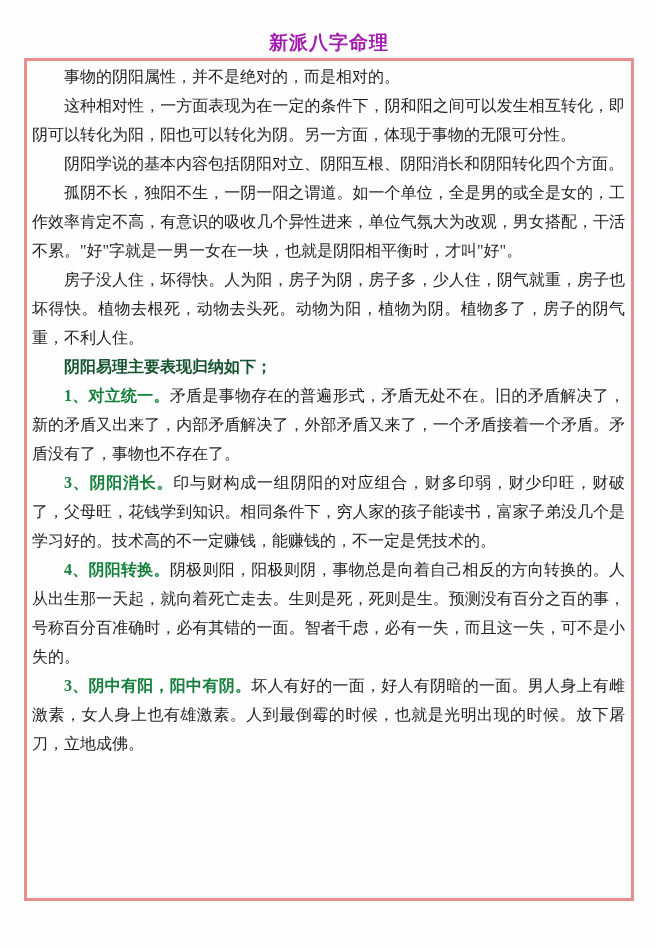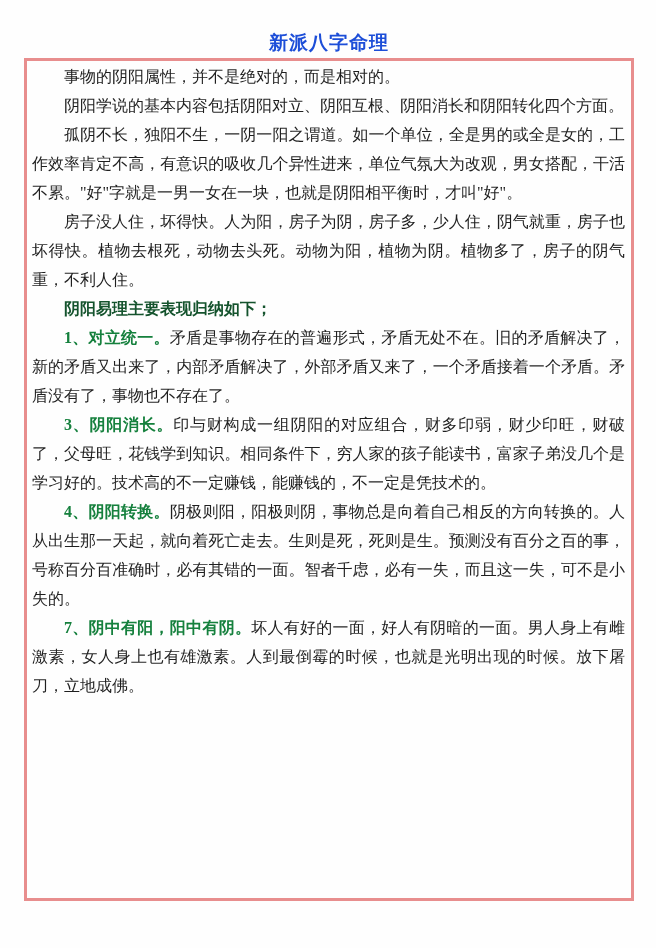--- a/index.html
+++ b/index.html
@@ -17,21 +17,21 @@
     font-family: "Liberation Serif", "DejaVu Serif", serif;
     overflow: hidden;
   }
   .doc-title {
     margin: 0 0 4px 0;
     text-align: center;
     font-size: 19px;
     line-height: 22px;
     font-weight: bold;
     letter-spacing: 1px;
-    color: #1d4ed8;
+    color: #a21caf;
     font-family: "Liberation Sans", "DejaVu Sans", sans-serif;
   }
   .content-box {
     border: 3px solid #e88e8e;
     box-sizing: border-box;
     width: 610px;
     min-height: 843px;
     padding: 1px 6px 10px 5px;
     background: #fefefe;
   }
@@ -54,23 +54,24 @@
     font-weight: bold;
   }
 </style>
 </head>
 <body>
 
 <div class="page">
   <h1 class="doc-title">新派八字命理</h1>
   <div class="content-box">
       <p class="para body">事物的阴阳属性，并不是绝对的，而是相对的。</p>
+      <p class="para body">这种相对性，一方面表现为在一定的条件下，阴和阳之间可以发生相互转化，即阴可以转化为阳，阳也可以转化为阴。另一方面，体现于事物的无限可分性。</p>
       <p class="para body">阴阳学说的基本内容包括阴阳对立、阴阳互根、阴阳消长和阴阳转化四个方面。</p>
       <p class="para body">孤阴不长，独阳不生，一阴一阳之谓道。如一个单位，全是男的或全是女的，工作效率肯定不高，有意识的吸收几个异性进来，单位气氛大为改观，男女搭配，干活不累。"好"字就是一男一女在一块，也就是阴阳相平衡时，才叫"好"。</p>
       <p class="para body">房子没人住，坏得快。人为阳，房子为阴，房子多，少人住，阴气就重，房子也坏得快。植物去根死，动物去头死。动物为阳，植物为阴。植物多了，房子的阴气重，不利人住。</p>
       <p class="para heading">阴阳易理主要表现归纳如下；</p>
       <p class="para item"><span class="lead">1、对立统一。</span><span>矛盾是事物存在的普遍形式，矛盾无处不在。旧的矛盾解决了，新的矛盾又出来了，内部矛盾解决了，外部矛盾又来了，一个矛盾接着一个矛盾。矛盾没有了，事物也不存在了。</span></p>
       <p class="para item"><span class="lead">3、阴阳消长。</span><span>印与财构成一组阴阳的对应组合，财多印弱，财少印旺，财破了，父母旺，花钱学到知识。相同条件下，穷人家的孩子能读书，富家子弟没几个是学习好的。技术高的不一定赚钱，能赚钱的，不一定是凭技术的。</span></p>
       <p class="para item"><span class="lead">4、阴阳转换。</span><span>阴极则阳，阳极则阴，事物总是向着自己相反的方向转换的。人从出生那一天起，就向着死亡走去。生则是死，死则是生。预测没有百分之百的事，号称百分百准确时，必有其错的一面。智者千虑，必有一失，而且这一失，可不是小失的。</span></p>
-      <p class="para item"><span class="lead">7、阴中有阳，阳中有阴。</span><span>坏人有好的一面，好人有阴暗的一面。男人身上有雌激素，女人身上也有雄激素。人到最倒霉的时候，也就是光明出现的时候。放下屠刀，立地成佛。</span></p>
+      <p class="para item"><span class="lead">3、阴中有阳，阳中有阴。</span><span>坏人有好的一面，好人有阴暗的一面。男人身上有雌激素，女人身上也有雄激素。人到最倒霉的时候，也就是光明出现的时候。放下屠刀，立地成佛。</span></p>
     </div>
 
 </div>
 
 </body></html>

